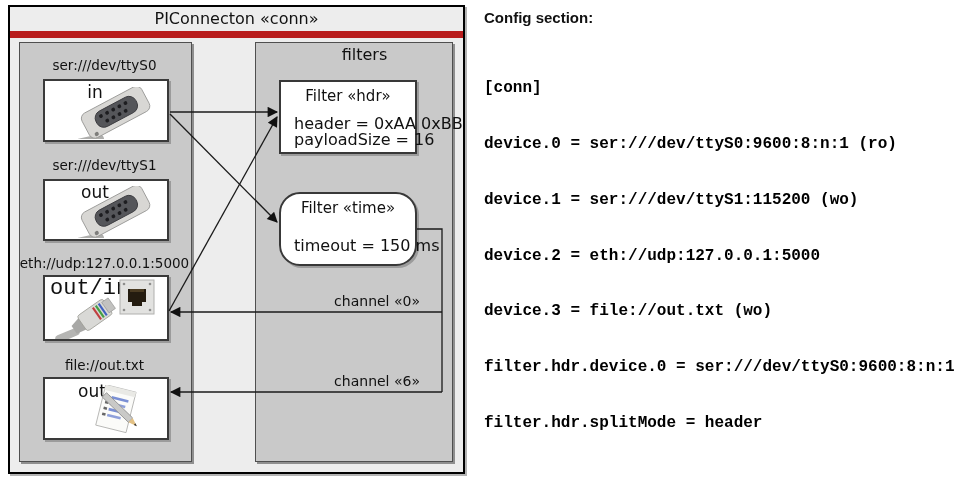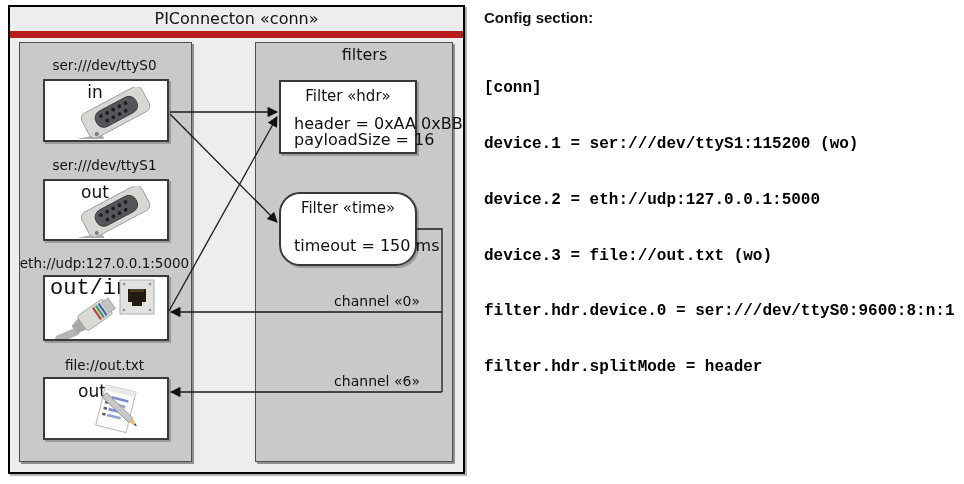--- a/index.html
+++ b/index.html
@@ -192,20 +192,21 @@
     <path d="M417,229 H442 V392" fill="none" stroke="#1a1a1a" stroke-width="1.3"></path>
 
     <line x1="442" y1="312" x2="171" y2="312" stroke="#1a1a1a" stroke-width="1.3" marker-end="url(#arrow)"></line>
 
     <line x1="442" y1="392" x2="171" y2="392" stroke="#1a1a1a" stroke-width="1.3" marker-end="url(#arrow)"></line>
   </svg>
 
   <div class="config-heading">Config section:</div>
   <div class="config-lines">
     <div>[conn]</div>
+    <div>device.0 = ser:///dev/ttyS0:9600:8:n:1 (ro)</div>
     <div>device.1 = ser:///dev/ttyS1:115200 (wo)</div>
     <div>device.2 = eth://udp:127.0.0.1:5000</div>
     <div>device.3 = file://out.txt (wo)</div>
     <div>filter.hdr.device.0 = ser:///dev/ttyS0:9600:8:n:1</div>
     <div>filter.hdr.splitMode = header</div>
     
     
     
     
     

